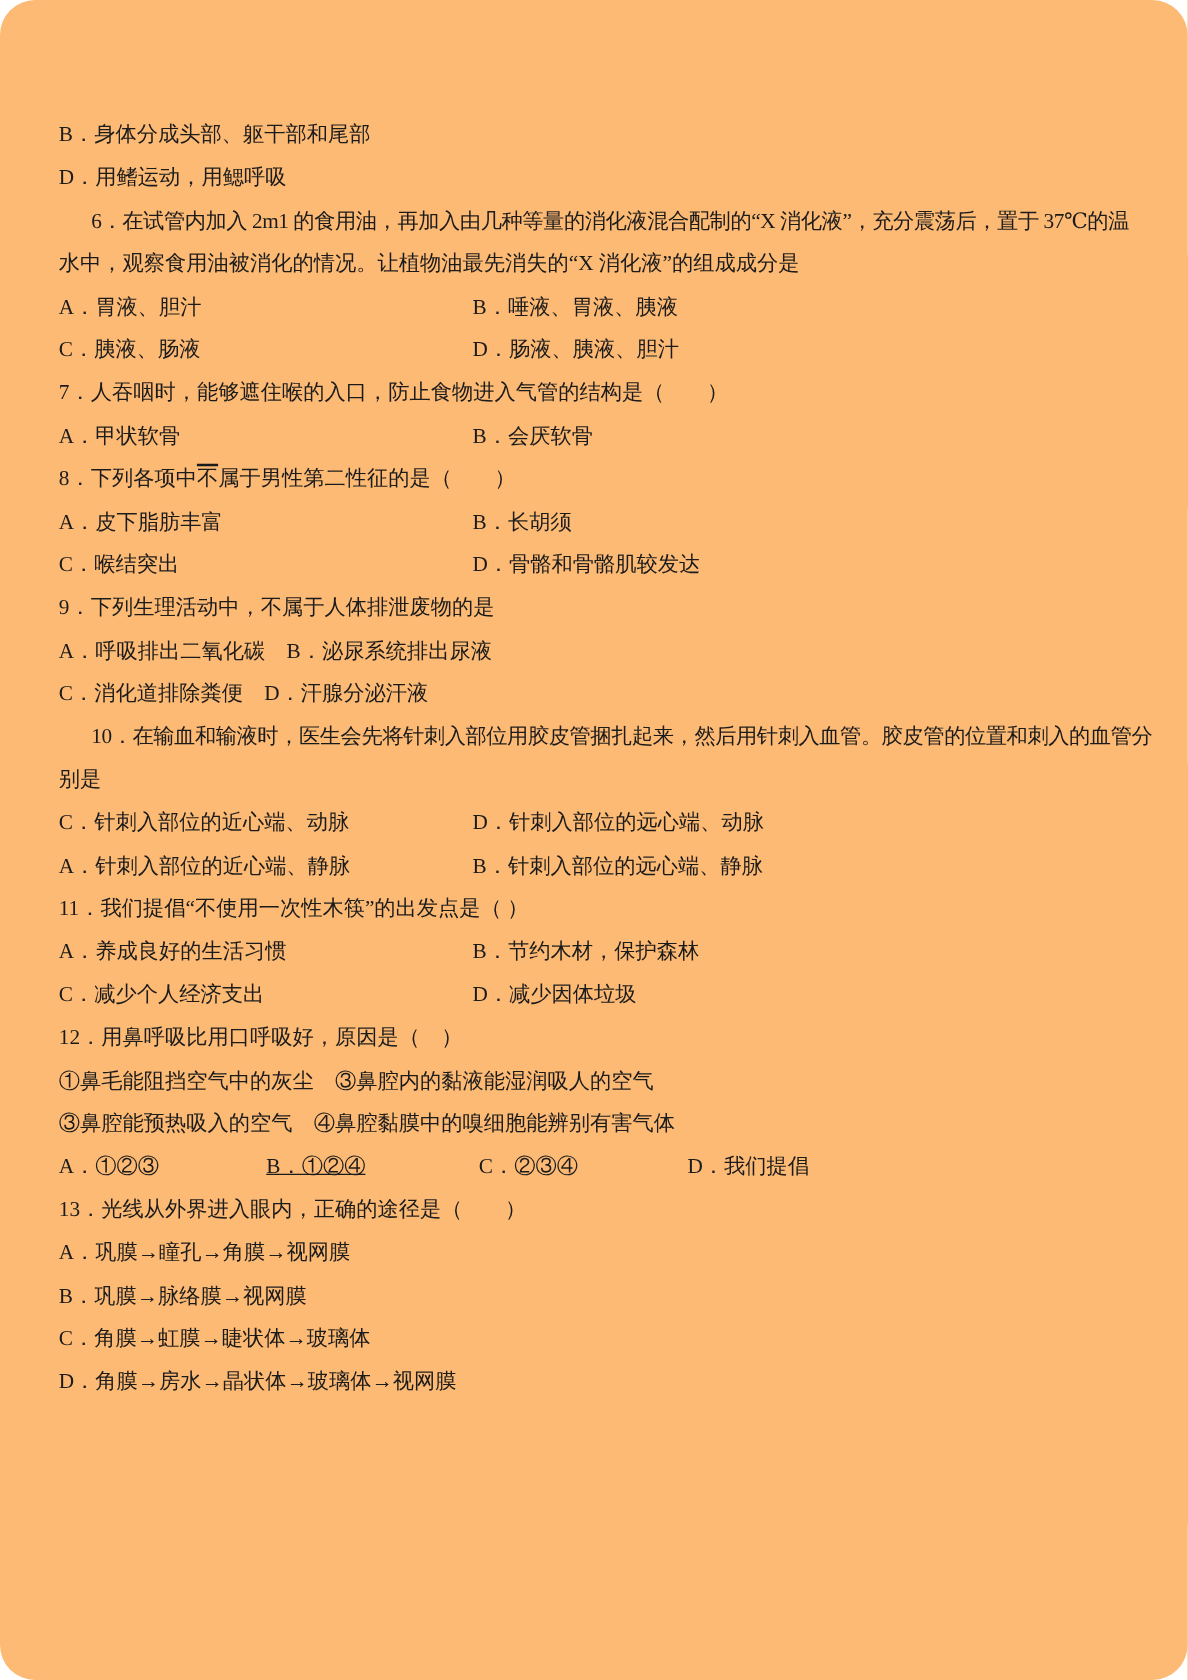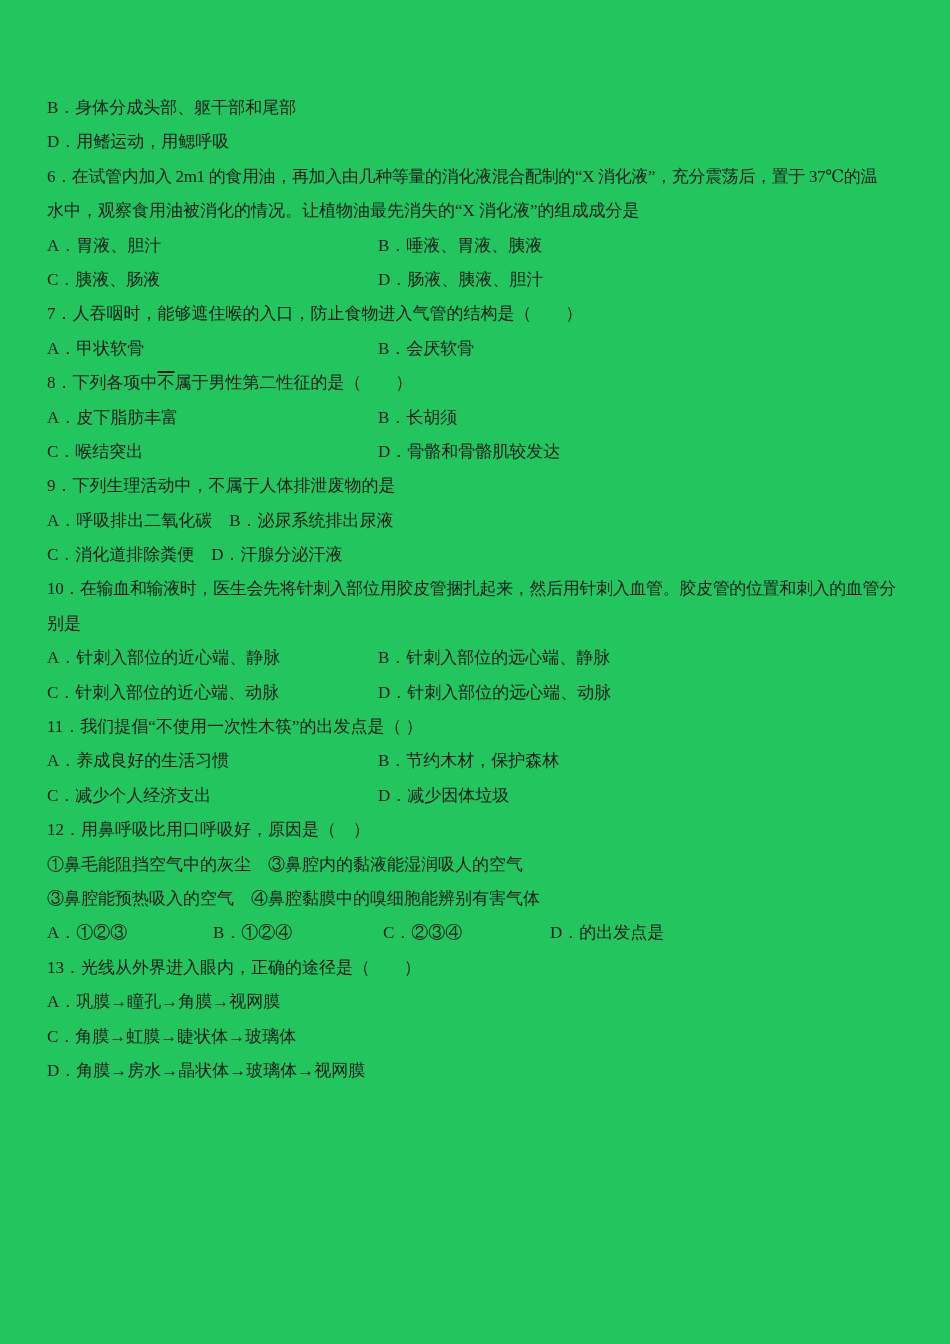--- a/index.html
+++ b/index.html
@@ -4,36 +4,36 @@
 <style>
   html,body{margin:0;padding:0;}
   body{
     width:950px;height:1344px;
     background:#ffffff;
     position:relative;
     font-family:"Liberation Serif","DejaVu Serif",serif;
     color:#1b1b1b;
     overflow:hidden;
   }
-  .page{position:absolute;inset:0;background:#22c55e;}
+  .page{position:absolute;inset:0;background:#fdba74;border-radius:28px;}
   .content{
     position:absolute;left:47px;top:91px;width:861px;
   }
   .line{
     position:relative;
     height:34.4px;
     line-height:34.4px;
     font-size:17px;
     white-space:pre;
     letter-spacing:0;
   }
-  .tight{letter-spacing:-0.35px;}
+  .tight{letter-spacing:-0.35px;margin-left:26px;}
   .col2{position:absolute;left:331px;top:0;text-align:center;}
   .o1{position:absolute;left:0;top:0;}
-  .o2{position:absolute;left:166px;top:0;}
+  .o2{position:absolute;left:166px;top:0;text-decoration:underline;}
   .o3{position:absolute;left:336px;top:0;}
   .o4{position:absolute;left:503px;top:0;}
   .em-over{text-decoration:overline;text-decoration-thickness:1.5px;}
 </style>
 </head>
 <body>
 
 <div class="page">
   <div class="content">
 
@@ -51,32 +51,33 @@
     <div class="line"><span>8．下列各项中</span><span class="em-over">不</span><span>属于男性第二性征的是（　　）</span></div>
     <div class="line"><span>A．皮下脂肪丰富</span><span class="col2">B．长胡须</span></div>
     <div class="line"><span>C．喉结突出</span><span class="col2">D．骨骼和骨骼肌较发达</span></div>
 
     <div class="line"><span>9．下列生理活动中，不属于人体排泄废物的是</span></div>
     <div class="line"><span>A．呼吸排出二氧化碳　B．泌尿系统排出尿液</span></div>
     <div class="line"><span>C．消化道排除粪便　D．汗腺分泌汗液</span></div>
 
     <div class="line tight"><span>10．在输血和输液时，医生会先将针刺入部位用胶皮管捆扎起来，然后用针刺入血管。胶皮管的位置和刺入的血管分</span></div>
     <div class="line"><span>别是</span></div>
+    <div class="line"><span>C．针刺入部位的近心端、动脉</span><span class="col2">D．针刺入部位的远心端、动脉</span></div>
     <div class="line"><span>A．针刺入部位的近心端、静脉</span><span class="col2">B．针刺入部位的远心端、静脉</span></div>
-    <div class="line"><span>C．针刺入部位的近心端、动脉</span><span class="col2">D．针刺入部位的远心端、动脉</span></div>
 
     <div class="line"><span>11．我们提倡“不使用一次性木筷”的出发点是（ ）</span></div>
     <div class="line"><span>A．养成良好的生活习惯</span><span class="col2">B．节约木材，保护森林</span></div>
     <div class="line"><span>C．减少个人经济支出</span><span class="col2">D．减少因体垃圾</span></div>
 
     <div class="line"><span>12．用鼻呼吸比用口呼吸好，原因是（　）</span></div>
     <div class="line"><span>①鼻毛能阻挡空气中的灰尘　③鼻腔内的黏液能湿润吸人的空气</span></div>
     <div class="line"><span>③鼻腔能预热吸入的空气　④鼻腔黏膜中的嗅细胞能辨别有害气体</span></div>
-    <div class="line"><span class="o1">A．①②③</span><span class="o2">B．①②④</span><span class="o3">C．②③④</span><span class="o4">D．的出发点是</span></div>
+    <div class="line"><span class="o1">A．①②③</span><span class="o2">B．①②④</span><span class="o3">C．②③④</span><span class="o4">D．我们提倡</span></div>
 
     <div class="line"><span>13．光线从外界进入眼内，正确的途径是（　　）</span></div>
     <div class="line"><span>A．巩膜→瞳孔→角膜→视网膜</span></div>
+    <div class="line"><span>B．巩膜→脉络膜→视网膜</span></div>
     <div class="line"><span>C．角膜→虹膜→睫状体→玻璃体</span></div>
     <div class="line"><span>D．角膜→房水→晶状体→玻璃体→视网膜</span></div>
 
 
   </div>
 </div>
 
 </body></html>

